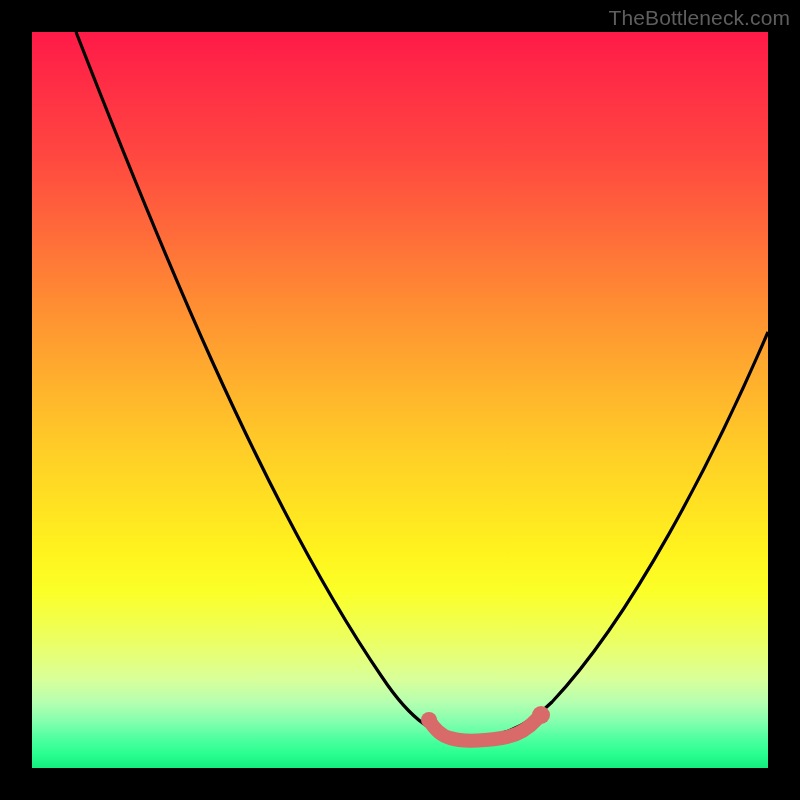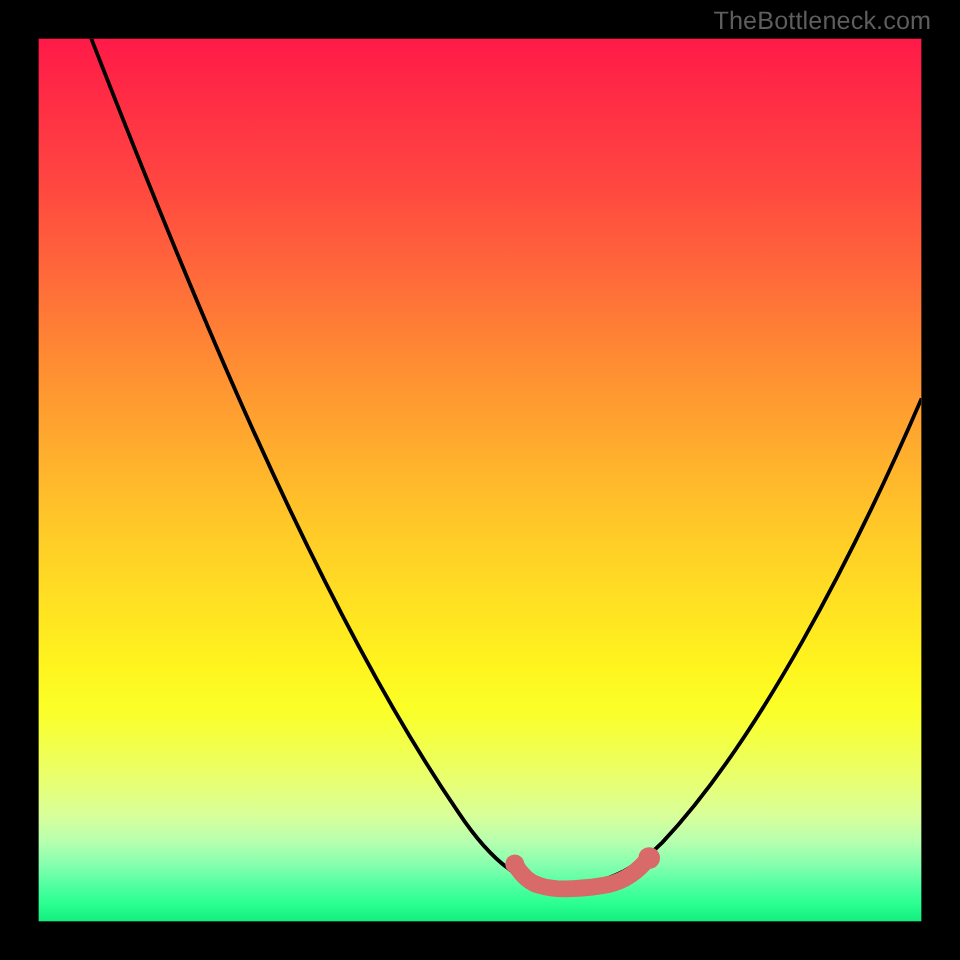--- a/index.html
+++ b/index.html
@@ -58,21 +58,21 @@
   .svg-layer {
     position: absolute;
     left: 0;
     top: 0;
     width: 736px;
     height: 736px;
   }
   .watermark {
     position: absolute;
     top: 6px;
-    right: 24px;
+    right: 10px;
     font-size: 21px;
     font-weight: 500;
     color: #5e5e5e;
     letter-spacing: 0.1px;
   }
 </style>
 </head>
 <body>
 
 <div class="frame">

